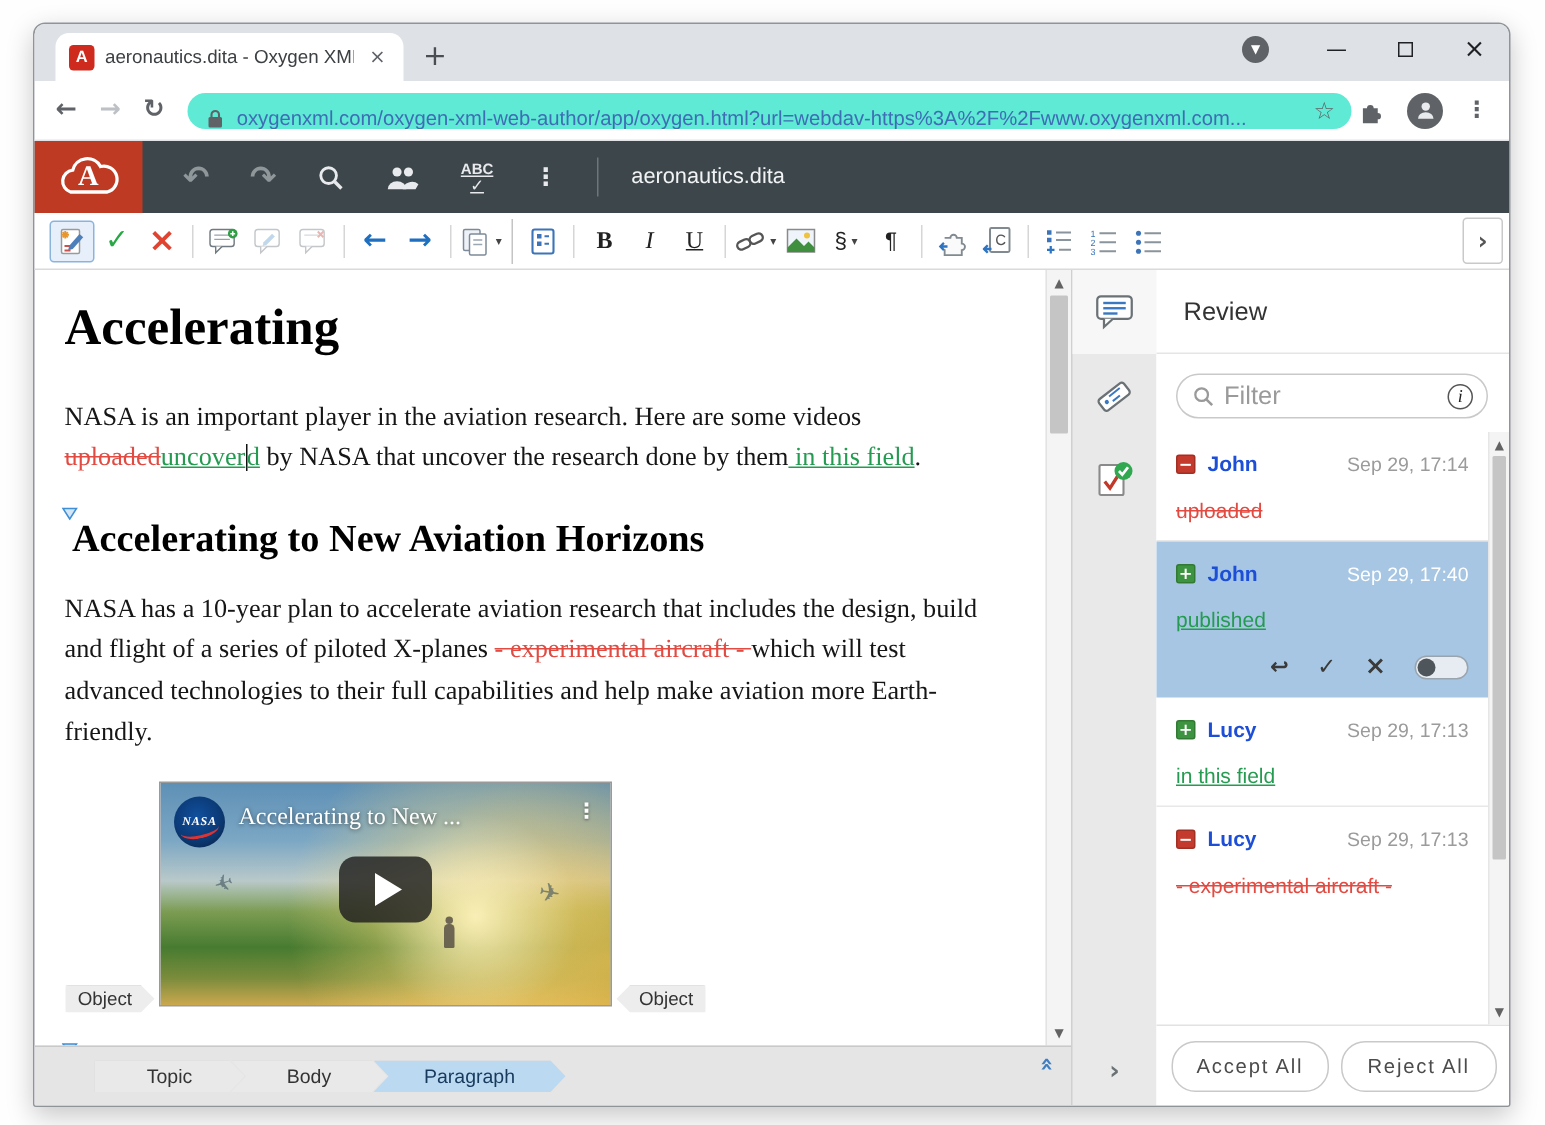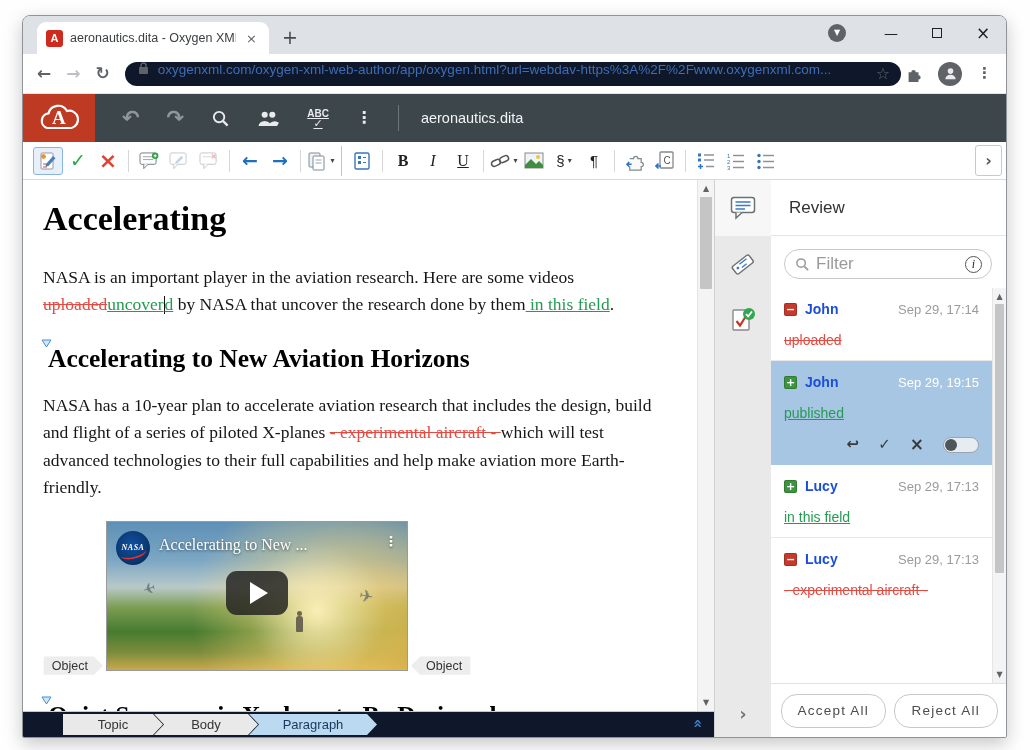--- a/index.html
+++ b/index.html
@@ -20,21 +20,21 @@
   .newtab { font-size:19px; color:#4a4d51; margin:0 0 7px 13px; }
   .win-controls { position:absolute; right:0; top:0; height:34px; display:flex; align-items:center; gap:0; }
   .tab-search { width:18px; height:18px; border-radius:50%; background:#5f6368; color:#fff; display:flex; align-items:center; justify-content:center; font-size:8px; margin-right:22px; }
   .wc { width:46px; height:30px; display:flex; align-items:center; justify-content:center; color:#202124; font-size:14px; }
   .maxbox { width:10px; height:10px; border:1.4px solid #202124; display:inline-block; }
 
   
   .urlbar { height:40px; background:#fff; display:flex; align-items:center; padding:0 14px; gap:15px; border-bottom:1px solid #e2e4e8; flex:none; }
   .nav-ic { font-size:17px; color:#5f6368; font-weight:bold; }
   .nav-ic.disabled { color:#bdc1c6; }
-  .omnibox { flex:1; height:24px; background:#0f172a; border-radius:14px; display:flex; align-items:flex-start; padding:0 13px; gap:9px; overflow:hidden; }
+  .omnibox { flex:1; height:24px; background:#5eead4; border-radius:14px; display:flex; align-items:flex-end; padding:0 13px; gap:9px; overflow:hidden; }
   .url-text { font-size:13.5px; color:#3e6db5; white-space:nowrap; overflow:hidden; }
   .star { font-size:16px; color:#5f6368; margin-left:-40px; z-index:2; }
   .avatar { width:24px; height:24px; border-radius:50%; background:#5f6368; display:flex; align-items:center; justify-content:center; }
   .menu-dots { font-size:15px; color:#5f6368; font-weight:bold; }
 
   
   .oxyheader { height:48px; background:#3d474b; display:flex; align-items:center; flex:none; }
   .oxylogo { width:72px; height:48px; background:#bf3a22; display:flex; align-items:center; justify-content:center; position:relative; flex:none; }
   .logoA { position:absolute; font-family:"Liberation Serif",serif; font-weight:bold; font-size:19px; color:#fff; top:13px; left:29px; }
   .oh-ic { color:#e8eaed; margin-left:27px; display:flex; align-items:center; }
@@ -95,21 +95,21 @@
   .obj-tag { position:absolute; bottom:-4px; background:#ededed; color:#333; font-size:12.5px; font-family:"Liberation Sans",sans-serif; padding:2px 0; filter:drop-shadow(0 0 1px #8a8a8a); white-space:nowrap; }
   .obj-tag.left { right:100%; margin-right:3px; clip-path:polygon(0 0, calc(100% - 9px) 0, 100% 50%, calc(100% - 9px) 100%, 0 100%); padding-left:8px; padding-right:15px; }
   .obj-tag.right { left:100%; margin-left:3px; clip-path:polygon(9px 0, 100% 0, 100% 100%, 9px 100%, 0 50%); padding-left:15px; padding-right:8px; }
   
   .vscroll { width:17px; background:#f4f4f4; border-left:1px solid #e3e3e3; position:relative; flex:none; }
   .vs-arrow { position:absolute; left:0; width:100%; height:15px; display:flex; align-items:center; justify-content:center; font-size:8px; color:#636363; }
   .vs-arrow.up { top:1px; } .vs-arrow.down { bottom:1px; }
   .vs-thumb { position:absolute; left:2px; width:12px; background:#c5c5c5; border-radius:1px; }
   .doc-thumb { top:17px; height:92px; }
   
-  .breadcrumb { height:26px; border-top:1px solid #c9c9c9; background:#0f172a; display:flex; align-items:center; padding-left:40px; position:relative; flex:none; }
+  .breadcrumb { height:40px; border-top:1px solid #c9c9c9; background:#e5e5e5; display:flex; align-items:center; padding-left:40px; position:relative; flex:none; }
   .bc-tag { height:21px; display:flex; align-items:center; justify-content:center; font-size:13px; color:#333; background:#e9e9e9; filter:drop-shadow(0 0 .6px #9a9a9a); }
   .bc-tag.first { width:100px; clip-path:polygon(0 0, calc(100% - 10px) 0, 100% 50%, calc(100% - 10px) 100%, 0 100%); }
   .bc-tag.mid { width:104px; margin-left:-9px; clip-path:polygon(0 0, calc(100% - 10px) 0, 100% 50%, calc(100% - 10px) 100%, 0 100%, 10px 50%); }
   .bc-tag.cur { width:128px; margin-left:-9px; background:#bcd9f2; color:#173a5c; clip-path:polygon(0 0, calc(100% - 10px) 0, 100% 50%, calc(100% - 10px) 100%, 0 100%, 10px 50%); }
   .bc-collapse { position:absolute; right:11px; top:4px; color:#3f7fc1; font-size:15px; font-weight:bold; transform:rotate(90deg); }
 
   
   .strip { width:57px; background:#e9e9e9; border-left:1px solid #d0d0d0; display:flex; flex-direction:column; align-items:center; flex:none; }
   .strip-item { width:100%; height:56px; display:flex; align-items:center; justify-content:center; }
   .strip-item.active { background:#f7f7f7; }
@@ -493,21 +493,21 @@
               <span class="author">John</span>
               <span class="timestamp">Sep 29, 17:14</span>
             </div>
             <div class="e-body"><span class="tc-del">uploaded</span></div>
           </div>
 
           <div class="entry selected">
             <div class="e-head">
               <span class="badge ins icon">+</span>
               <span class="author">John</span>
-              <span class="timestamp">Sep 29, 19:15</span>
+              <span class="timestamp">Sep 29, 17:40</span>
             </div>
             <div class="e-body"><span class="tc-ins">published</span></div>
             <div class="e-actions">
               <span class="act icon">↩</span>
               <span class="act icon">✓</span>
               <span class="act icon" style="font-size:17px;">×</span>
               <span class="toggle"></span>
             </div>
           </div>
 

